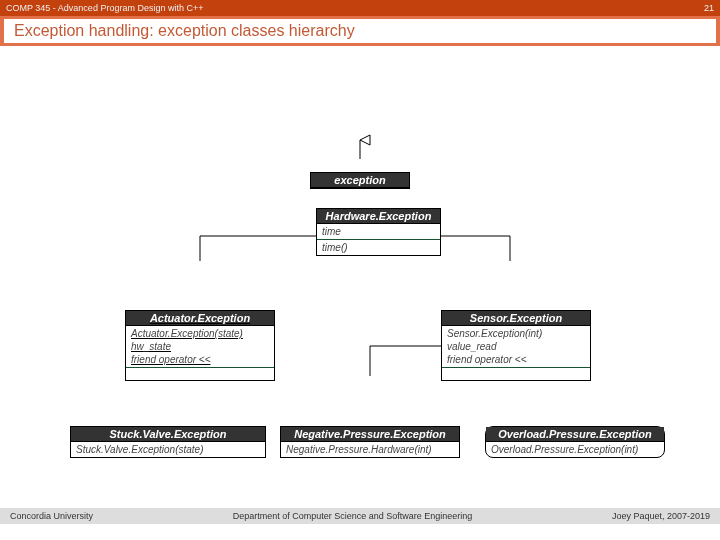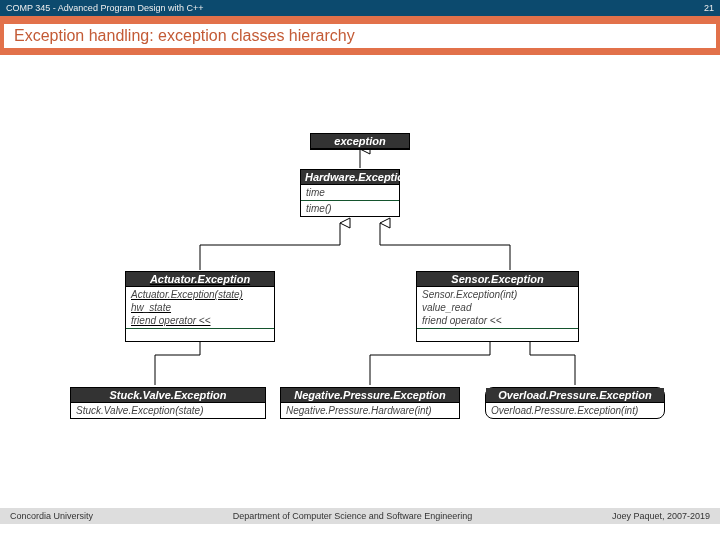--- a/index.html
+++ b/index.html
@@ -6,30 +6,30 @@
   body {
     width: 720px;
     height: 540px;
     font-family: "Segoe UI", Arial, sans-serif;
     background: #fff;
     position: relative;
     overflow: hidden;
   }
   .topbar {
     height: 16px;
-    background: #0c4a6e;
+    background: #c2410c;
     color: #eee;
     font-size: 9px;
     display: flex;
     justify-content: space-between;
     align-items: center;
     padding: 0 6px;
   }
   .titlebar {
-    height: 39px;
+    height: 30px;
     background: #e2714a;
     display: flex;
     align-items: center;
     padding: 0 4px;
   }
   .titlebar-inner {
     background: #fff;
     height: 24px;
     flex: 1;
     display: flex;
@@ -44,20 +44,21 @@
   .canvas {
     position: relative;
     width: 720px;
     height: 478px;
     background: #fff;
   }
   .uml {
     position: absolute;
     border: 1px solid #000;
     background: #fff;
+    margin-top: 48px;
   }
   .uml .head {
     background: #333;
     color: #fff;
     font-size: 11px;
     text-align: center;
     padding: 1px 4px;
     font-weight: 600;
     font-style: italic;
     border-bottom: 1px solid #000;
@@ -126,35 +127,35 @@
 
     <polyline points="370,330 370,300 490,300 490,276" fill="none" stroke="#000" stroke-width="1" marker-end="url(#tri)"></polyline>
 
     <polyline points="575,330 575,300 530,300 530,276" fill="none" stroke="#000" stroke-width="1" marker-end="url(#tri)"></polyline>
   </svg>
 
   <div class="uml" style="left:310px; top:78px; width:100px;">
     <div class="head">exception</div>
   </div>
 
-  <div class="uml" style="left:300px; top:114px; width:100px;">
+  <div class="uml" style="left:316px; top:114px; width:125px;">
     <div class="head">Hardware.Exception</div>
     <div class="sect">time</div>
     <div class="sect">time()</div>
   </div>
 
   <div class="uml" style="left:125px; top:216px; width:150px;text-decoration:underline;">
     <div class="head">Actuator.Exception</div>
     <div class="sect" style="white-space:pre-line;">Actuator.Exception(state)
 hw_state
 friend operator &lt;&lt;</div>
     <div class="sect"></div>
   </div>
 
-  <div class="uml" style="left:416px; top:216px; width:163px;">
+  <div class="uml" style="left:441px; top:216px; width:150px;">
     <div class="head">Sensor.Exception</div>
     <div class="sect" style="white-space:pre-line;">Sensor.Exception(int)
 value_read
 friend operator &lt;&lt;</div>
     <div class="sect"></div>
   </div>
 
   <div class="uml" style="left:70px; top:332px; width:196px;">
     <div class="head">Stuck.Valve.Exception</div>
     <div class="sect">Stuck.Valve.Exception(state)</div>

